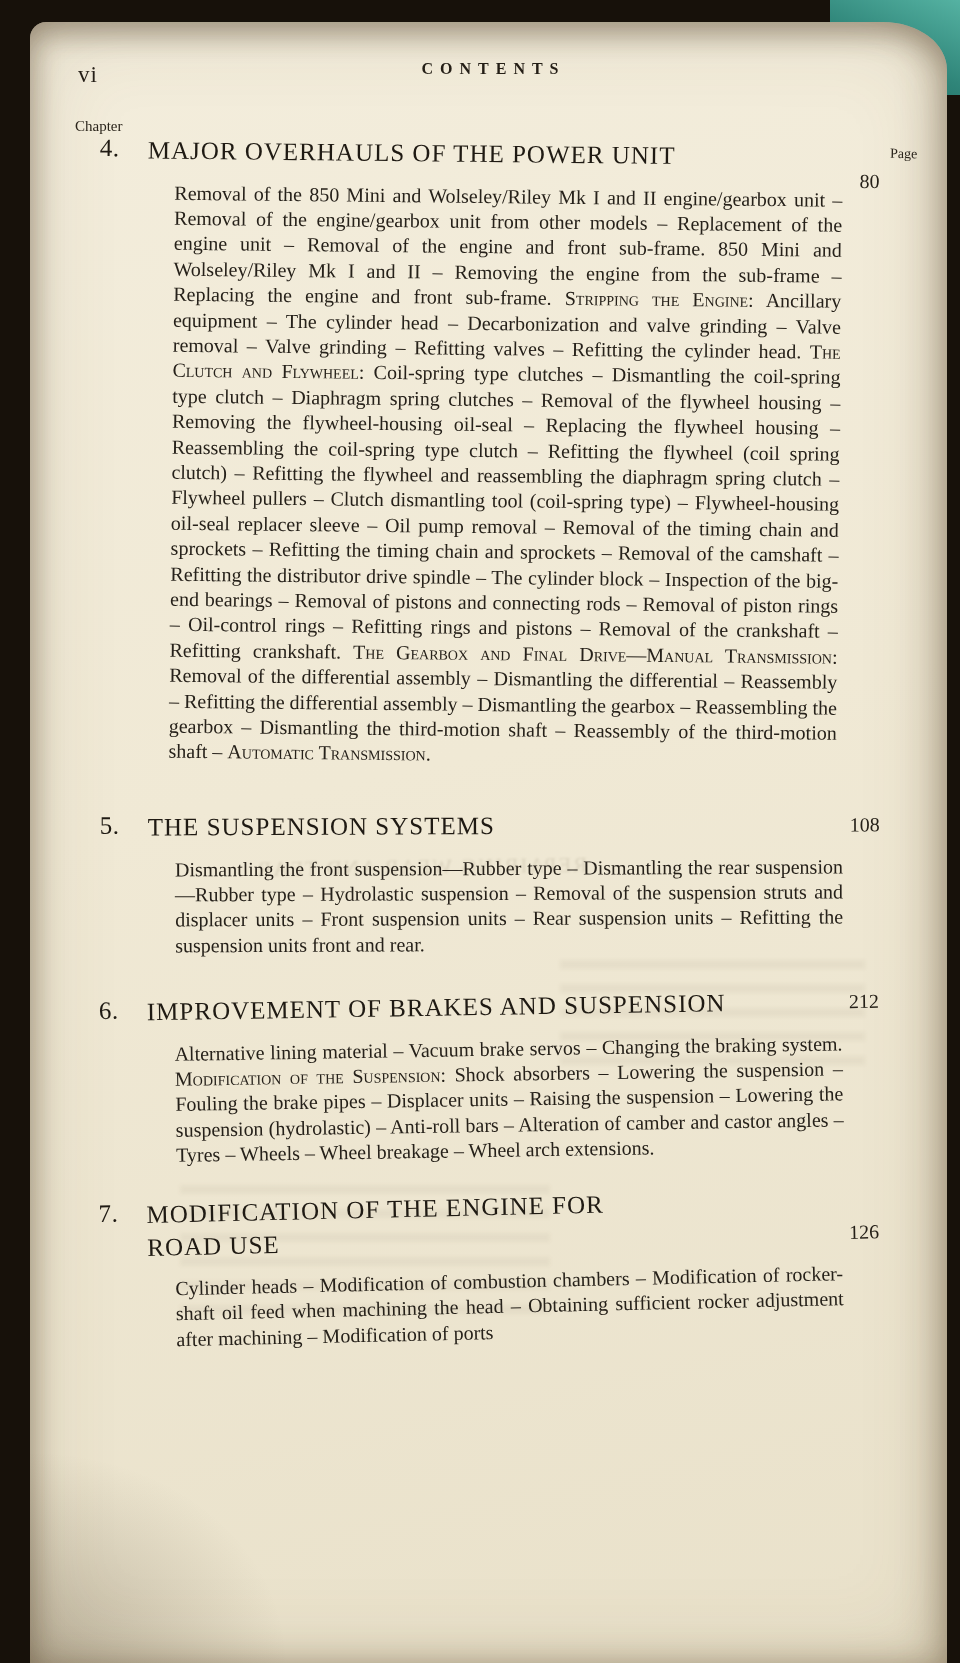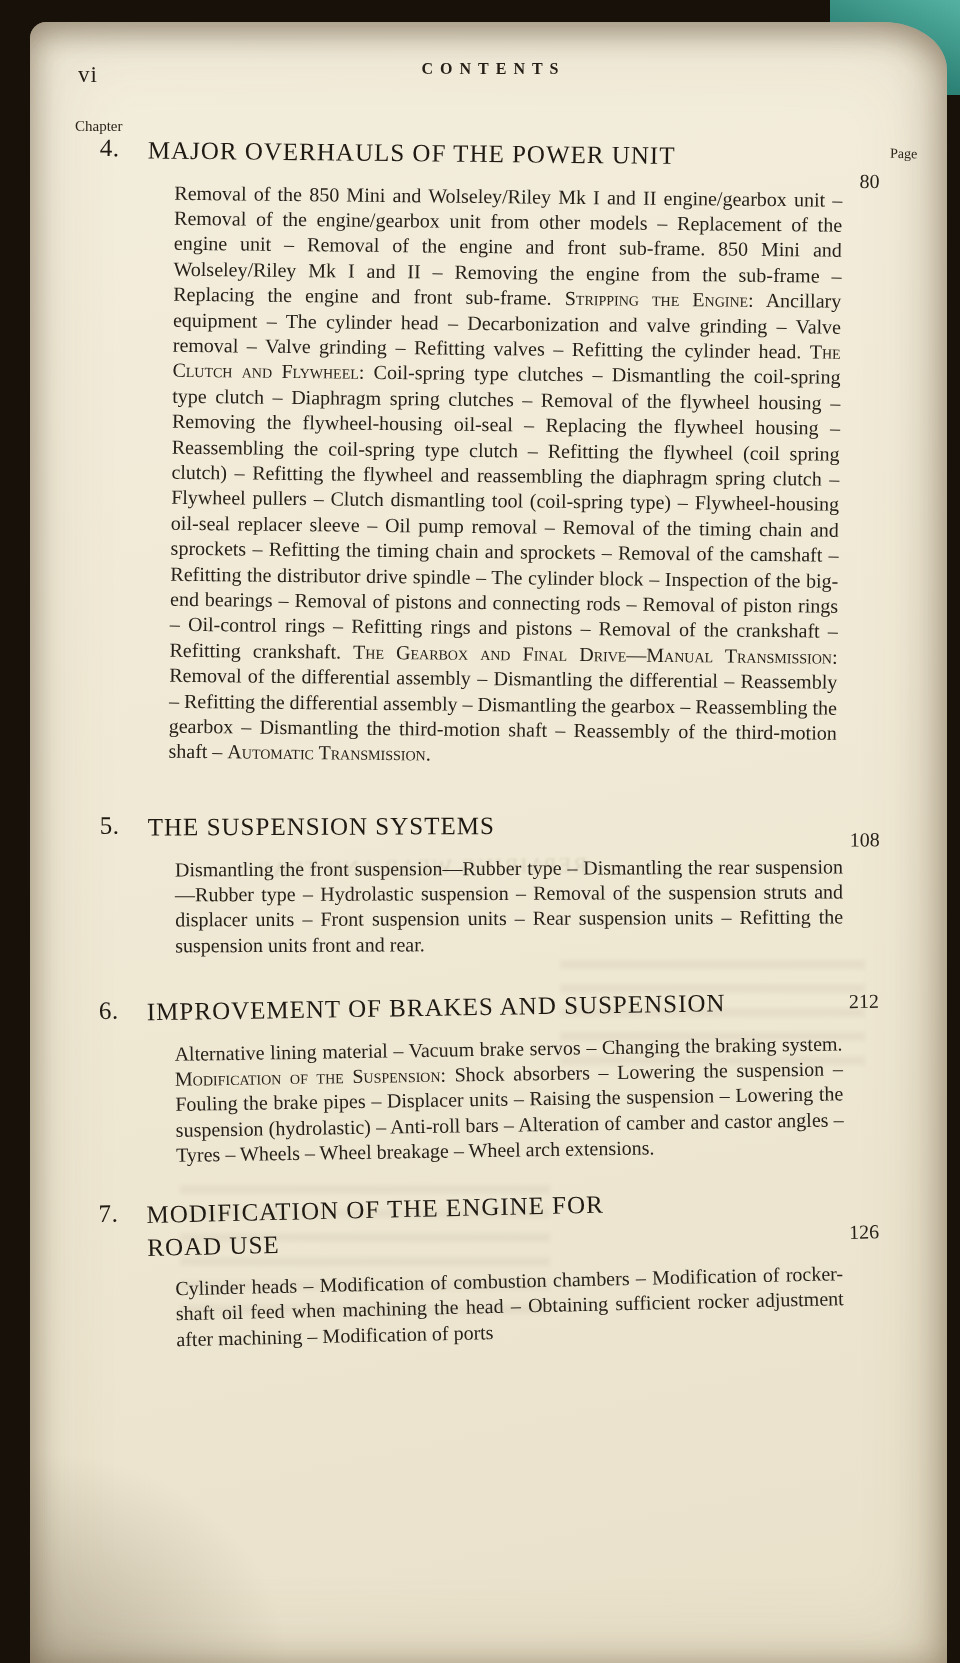--- a/index.html
+++ b/index.html
@@ -81,21 +81,21 @@
   }
   .body{
     margin:13px 0 0 75px;width:668px;
     font-size:20px;line-height:25.4px;color:#26211a;
     text-align:justify;hyphens:auto;-webkit-hyphens:auto;
   }
   .sc{font-variant:small-caps;}
   .entry-4{margin-top:112px;transform:rotate(.6deg);transform-origin:0 0;}
   .entry-4 .pagenum{top:28px;}
   .entry-5{margin-top:46px;transform:rotate(-.25deg);}
-  .entry-5 .pagenum{top:20px;}
+  .entry-5 .pagenum{top:5px;}
   .entry-6{margin-top:40px;transform:rotate(-.9deg);transform-origin:0 50%;}
   .entry-6 .pagenum{top:5px;}
   .entry-7{margin-top:30px;transform:rotate(-1.3deg);transform-origin:0 50%;}
   .entry-7 .pagenum{top:38px;}
 </style>
 </head>
 <body>
 
 <div class="photo">
   <div class="backdrop-teal"></div>

